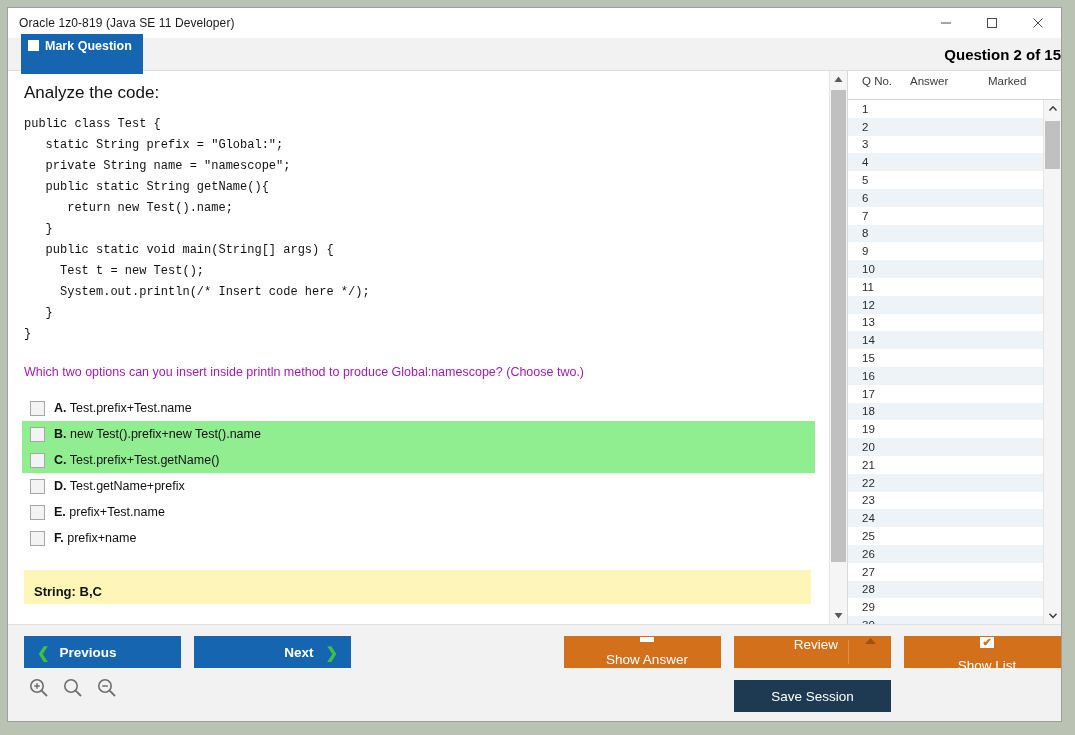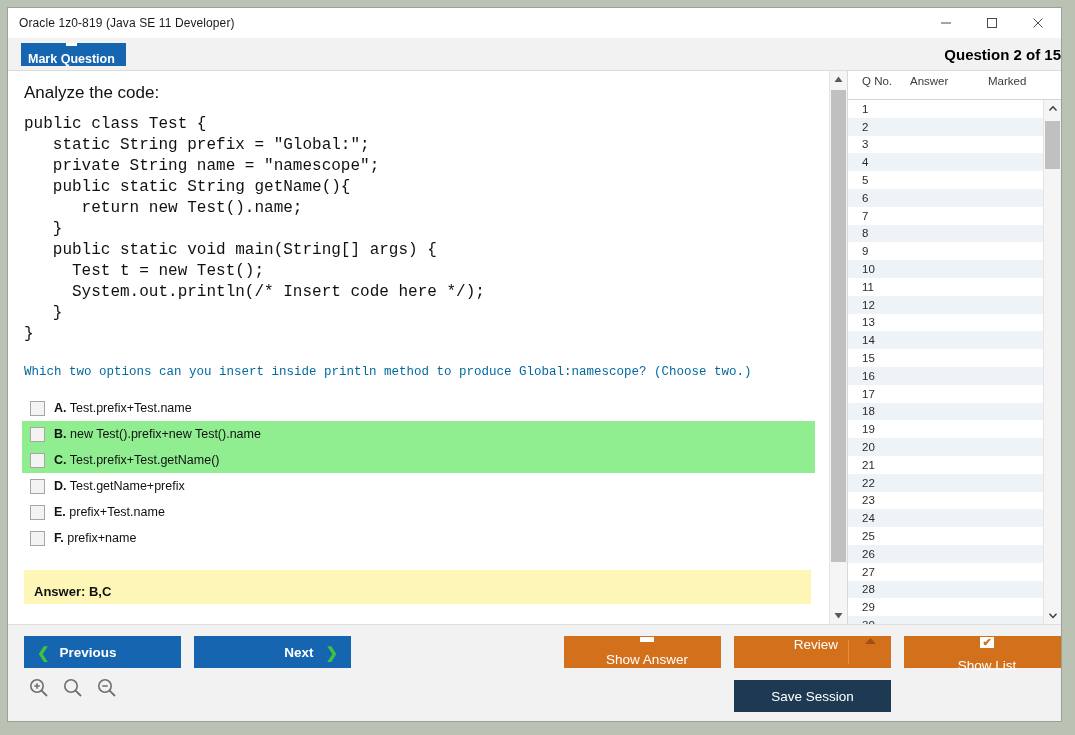--- a/index.html
+++ b/index.html
@@ -71,25 +71,24 @@
   }
   .mark-btn {
     margin-left: 13px;
     height: 23px;
     background: #1565b0;
     color: #ffffff;
     font-size: 12.5px;
     font-weight: bold;
     display: flex;
     align-items: center;
-    padding: 0 11px 0 7px;
+    padding: 0 11px 17px 7px;
     gap: 6px;
     cursor: pointer;
     user-select: none;
-    flex-direction: column;
   }
   .mark-box {
     width: 11px;
     height: 11px;
     background: #ffffff;
     display: block;
   }
   .question-title {
     position: absolute;
     left: 4px;
@@ -123,31 +122,30 @@
     padding: 10px 14px 0 14px;
     position: relative;
   }
   .lead-text {
     font-size: 17px;
     color: #101010;
     margin: 2px 0 11px 2px;
   }
   pre.code {
     font-family: "Liberation Mono", "DejaVu Sans Mono", monospace;
-    font-size: 16px;
+    font-size: 12px;
     line-height: 21px;
     margin: 0 0 8px 2px;
     color: #111111;
     white-space: pre;
   }
   .question-text {
     font-size: 12.5px;
-    color: #0369a1;
+    color: #a21caf;
     margin: 20px 0 16px 2px;
-    font-family: Liberation Mono, monospace;
   }
   .options { margin: 0; }
   .option-row {
     display: flex;
     align-items: center;
     height: 26px;
     padding-left: 8px;
     gap: 9px;
     cursor: pointer;
   }
@@ -400,21 +398,21 @@
               </div>
               <div class="option-row">
                 <span class="opt-box"></span>
                 <span class="opt-label"><b>E.</b> <span>prefix+Test.name</span></span>
               </div>
               <div class="option-row">
                 <span class="opt-box"></span>
                 <span class="opt-label"><b>F.</b> <span>prefix+name</span></span>
               </div>
             </div>
-          <div class="answer-box">Answer: B,C</div>
+          <div class="answer-box">String: B,C</div>
         </div>
         <div class="vscroll">
           <div class="arrow">
             <svg width="9" height="7" viewBox="0 0 9 7">
               <polygon points="4.5,0.5 8.5,6 0.5,6" fill="#5a5a5a"></polygon>
             </svg>
           </div>
           <div class="track">
             <div class="thumb" style="top:2px; height:472px;"></div>
           </div>

